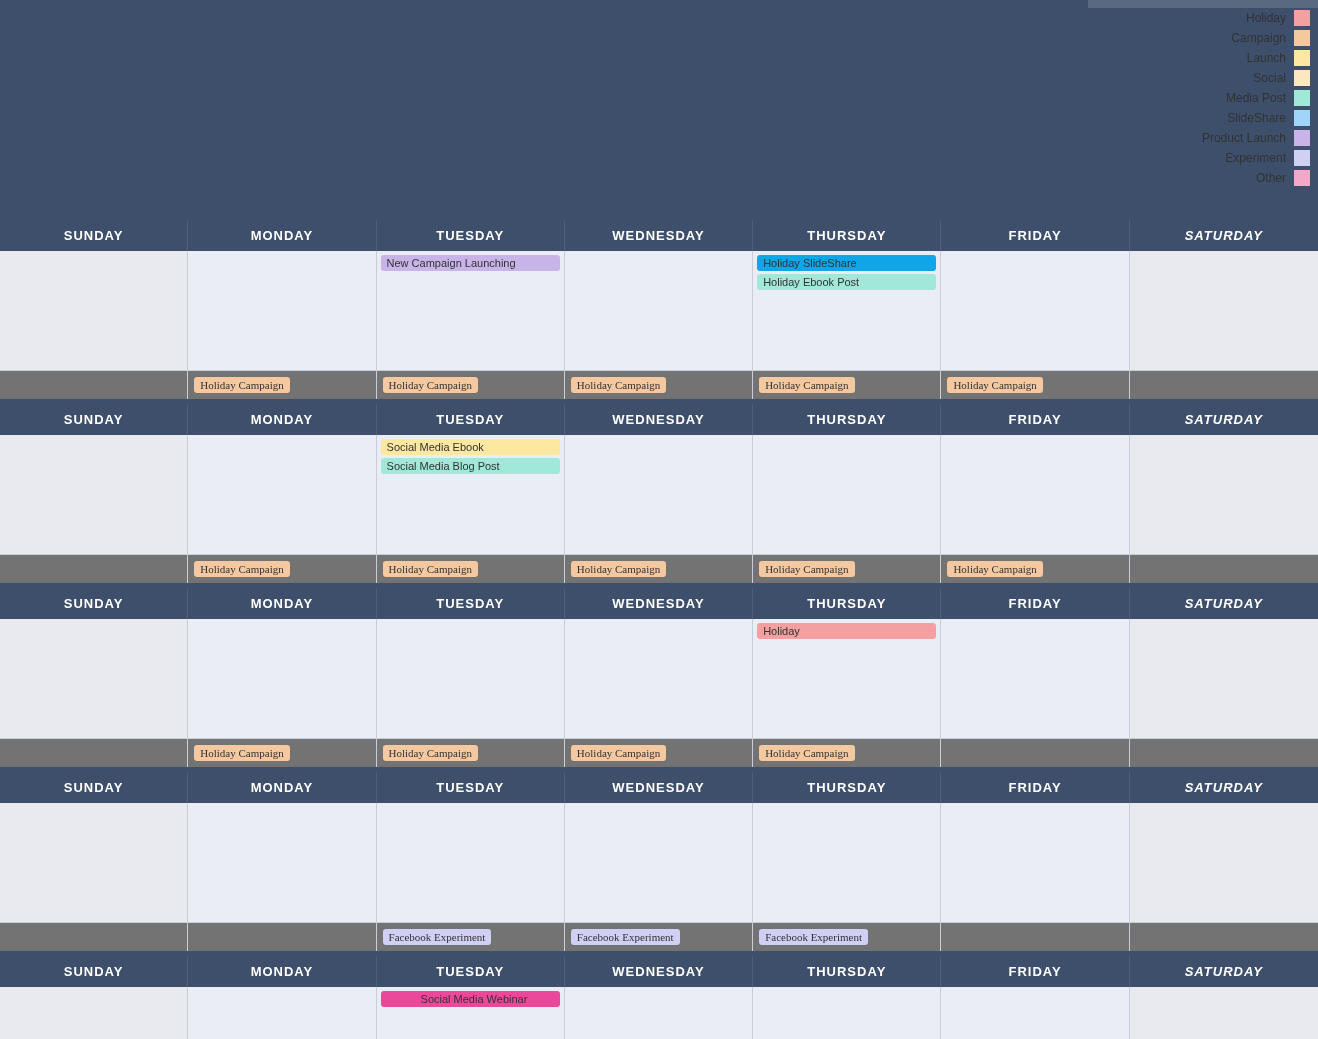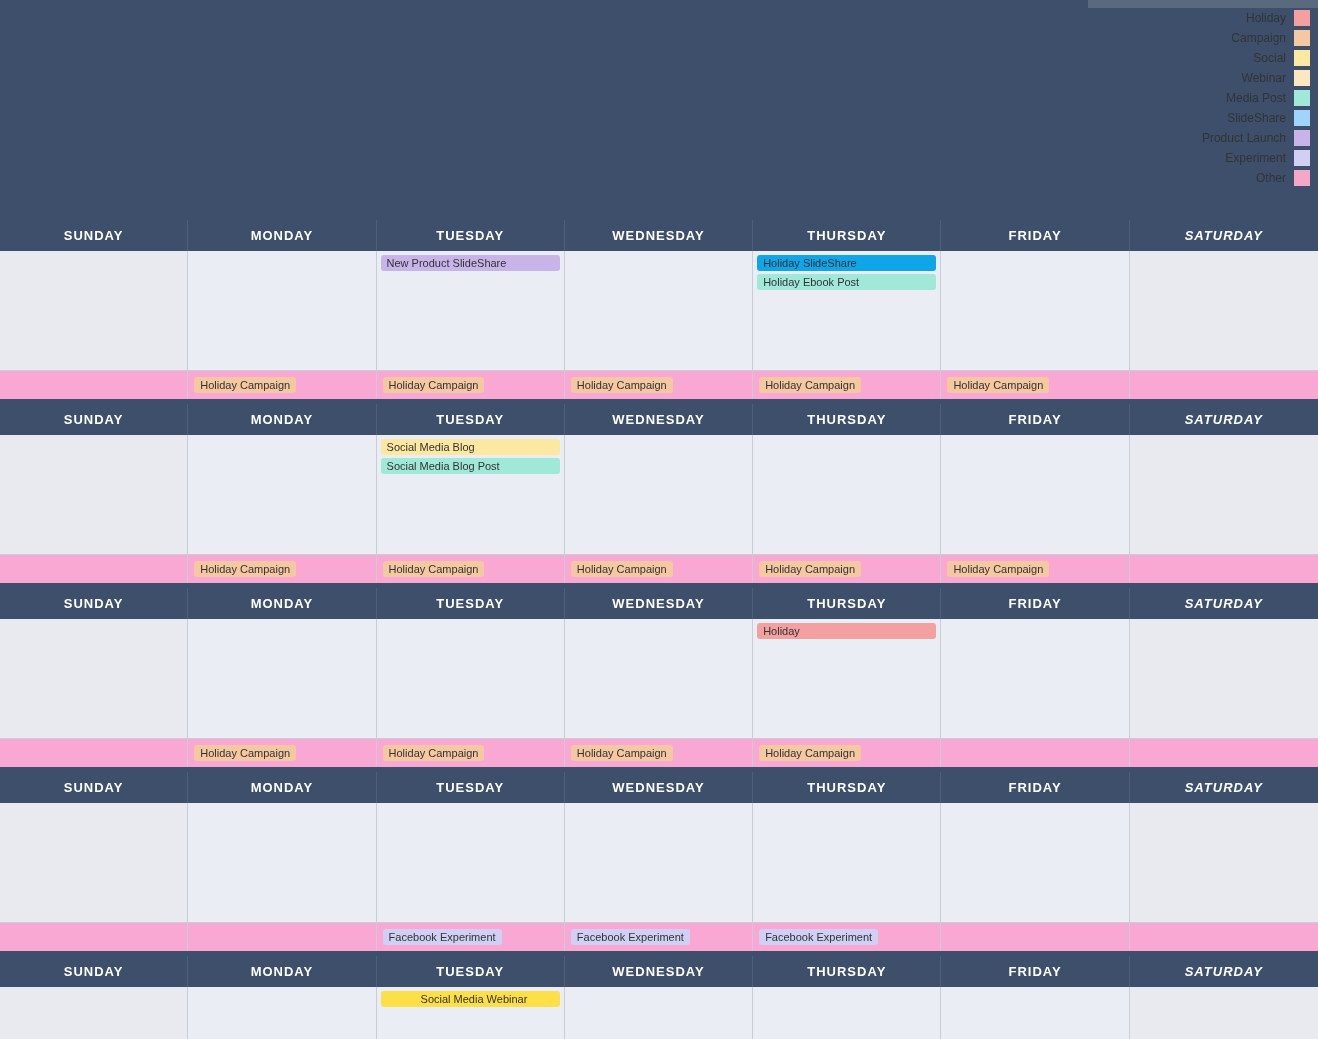--- a/index.html
+++ b/index.html
@@ -106,41 +106,42 @@
       font-size: 11px;
       color: #333;
       display: inline-block;
       white-space: nowrap;
       overflow: hidden;
       text-overflow: ellipsis;
     }
     .event-holiday { background: #f4a0a0; }
     .event-campaign { background: #f4c8a0; }
     .event-ebook { background: #fce8a0; }
-    .event-webinar { background: #fde047; padding-left: 40px; }
+    .event-webinar { background: #ec4899; padding-left: 40px; }
     .event-blogpost { background: #a0e8d8; }
     .event-slideshare { background: #0ea5e9; }
     .event-productlaunch { background: #c8b4e8; }
     .event-experiment { background: #d0d0f4; }
 
     .bottom-label-row {
       display: grid;
       grid-template-columns: repeat(7, 1fr);
       background: #fff;
       border-bottom: 2px solid #3d4f6b;
     }
     .bottom-label-cell {
       padding: 4px 6px;
       font-size: 11px;
       color: #555;
       border-right: 1px solid #c8cdd8;
-      background: #f9a8d4;
+      background: #737373;
       min-height: 28px;
       display: flex;
       align-items: center;
+      font-family: Liberation Serif, serif;
     }
     .bottom-label-cell:last-child { border-right: none; }
   </style>
 </head>
 <body>
 
 <div class="page-wrapper">
 
   <div class="header-area">
     <div class="title-section">
@@ -151,25 +152,25 @@
       <div id="key-items-container">
           <div class="key-item">
             <span class="label">Holiday</span>
             <span class="key-color-block" style="background:#f4a0a0;"></span>
           </div>
           <div class="key-item">
             <span class="label">Campaign</span>
             <span class="key-color-block" style="background:#f4c8a0;"></span>
           </div>
           <div class="key-item">
+            <span class="label">Launch</span>
+            <span class="key-color-block" style="background:#fce8a0;"></span>
+          </div>
+          <div class="key-item">
             <span class="label">Social</span>
-            <span class="key-color-block" style="background:#fce8a0;"></span>
-          </div>
-          <div class="key-item">
-            <span class="label">Webinar</span>
             <span class="key-color-block" style="background:#fce8c0;"></span>
           </div>
           <div class="key-item">
             <span class="label">Media Post</span>
             <span class="key-color-block" style="background:#a0e8d8;"></span>
           </div>
           <div class="key-item">
             <span class="label">SlideShare</span>
             <span class="key-color-block" style="background:#a0d4f8;"></span>
           </div>
@@ -197,21 +198,21 @@
           <div class="day-header">TUESDAY</div>
           <div class="day-header">WEDNESDAY</div>
           <div class="day-header">THURSDAY</div>
           <div class="day-header">FRIDAY</div>
           <div class="day-header">SATURDAY</div>
         </div>
         <div class="week-row">
           <div class="day-cell weekend"></div>
           <div class="day-cell"></div>
           <div class="day-cell">
-            <div class="event-tag event-productlaunch">New Product SlideShare</div>
+            <div class="event-tag event-productlaunch">New Campaign Launching</div>
           </div>
           <div class="day-cell"></div>
           <div class="day-cell">
             <div class="event-tag event-slideshare">Holiday SlideShare</div>
             <div class="event-tag event-blogpost">Holiday Ebook Post</div>
           </div>
           <div class="day-cell"></div>
           <div class="day-cell weekend"></div>
         </div>
         <div class="bottom-label-row">
@@ -241,21 +242,21 @@
           <div class="day-header">TUESDAY</div>
           <div class="day-header">WEDNESDAY</div>
           <div class="day-header">THURSDAY</div>
           <div class="day-header">FRIDAY</div>
           <div class="day-header">SATURDAY</div>
         </div>
         <div class="week-row">
           <div class="day-cell weekend"></div>
           <div class="day-cell"></div>
           <div class="day-cell">
-            <div class="event-tag event-ebook">Social Media Blog</div>
+            <div class="event-tag event-ebook">Social Media Ebook</div>
             <div class="event-tag event-blogpost">Social Media Blog Post</div>
           </div>
           <div class="day-cell"></div>
           <div class="day-cell"></div>
           <div class="day-cell"></div>
           <div class="day-cell weekend"></div>
         </div>
         <div class="bottom-label-row">
           <div class="bottom-label-cell"></div>
           <div class="bottom-label-cell">

